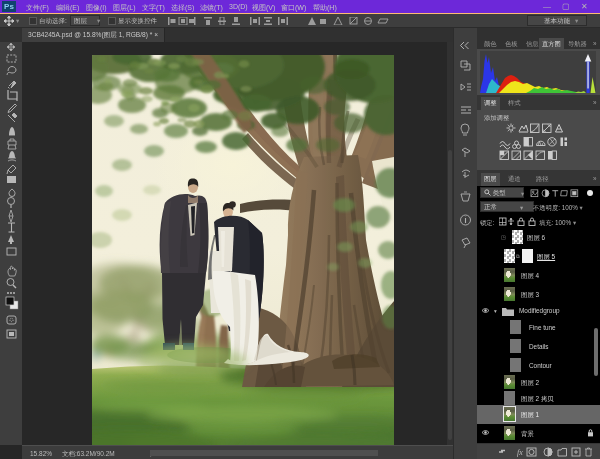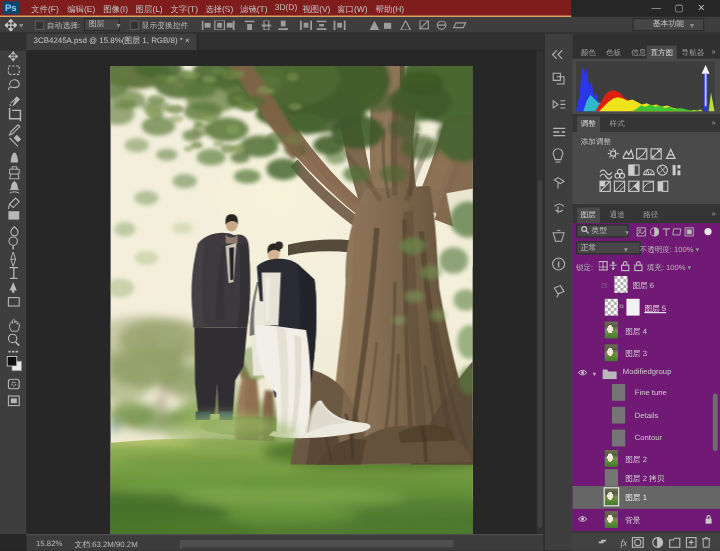--- a/index.html
+++ b/index.html
@@ -1,20 +1,20 @@
 <!DOCTYPE html>
 <html><head>
 <meta charset="utf-8">
 <style>
 html,body{margin:0;padding:0;}
 body{width:600px;height:459px;overflow:hidden;background:#262626;
  font-family:"Liberation Sans",sans-serif;-webkit-font-smoothing:antialiased;}
 #app{position:relative;width:600px;height:459px;}
 .abs{position:absolute;}
-#menubar{left:0;top:0;width:476px;height:13px;background:#7f1d1d;border-bottom:6px solid #fdba74;}
+#menubar{left:0;top:0;width:600px;height:13px;background:#6d28d9;border-bottom:1px solid #fdba74;}
 .menu{position:absolute;top:3px;font-size:7px;color:#c4c4c4;white-space:nowrap;}
 #pslogo{position:absolute;left:2px;top:1px;width:14px;height:11px;background:#10436e;color:#8ecdf2;
  font-size:8px;font-weight:bold;text-align:center;line-height:11px;}
 .winbtn{position:absolute;top:2px;font-size:8px;color:#b5b5b5;}
 #optbar{left:0;top:14px;width:600px;height:13px;background:#3e3e3e;border-bottom:1px solid #2b2b2b;}
 .opt{position:absolute;font-size:6.5px;color:#bdbdbd;top:3px;white-space:nowrap;}
 .cb{position:absolute;top:3px;width:6px;height:6px;background:#333;border:1px solid #5a5a5a;}
 .dd{position:absolute;top:1px;height:9px;background:#464646;border:1px solid #2c2c2c;color:#c5c5c5;
  font-size:6.5px;line-height:9px;padding:0 3px;}
 #tabrow{left:0;top:28px;width:600px;height:14px;background:#303030;}
@@ -519,21 +519,21 @@
         </g>
       </svg>
     </div>
 
     <div class="ptabrow" style="top:142px;height:16px;background:#353535;"></div>
     <div class="ptab act" style="left:4px;top:145px;">图层</div>
     <div class="ptab" style="left:28px;top:145px;">通道</div>
     <div class="ptab" style="left:56px;top:145px;">路径</div>
     <div class="ptab" style="left:113px;top:145px;">»</div>
 
-    <div class="abs" style="left:0;top:158px;width:123px;height:257px;background:#701a75;">
+    <div class="abs" style="left:0;top:158px;width:123px;height:257px;background:#000000;">
       <div class="dd" style="left:3px;top:1px;width:36px;"><svg width="7" height="7" viewBox="0 0 7 7" style="vertical-align:-1px">
             <circle cx="2.8" cy="2.8" r="2" fill="none" stroke="#c5c5c5"></circle>
             <path d="M4.2 4.2L6.5 6.5" stroke="#c5c5c5"></path>
           </svg> 类型</div>
       <div class="small" style="left:44px;top:4px;color:#8d8d8d;">▾</div>
       <svg class="abs" style="left:52px;top:2px;" width="55" height="10" viewBox="0 0 55 10">
         <g stroke="#b0b0b0" fill="none" stroke-width=".9" transform="translate(2,1) scale(.85)">
           <rect x="0" y="1" width="8" height="8"></rect>
             <circle cx="2.5" cy="3.5" r="1"></circle>
             <path d="M0 8l3-3 2 2 3-4"></path>

